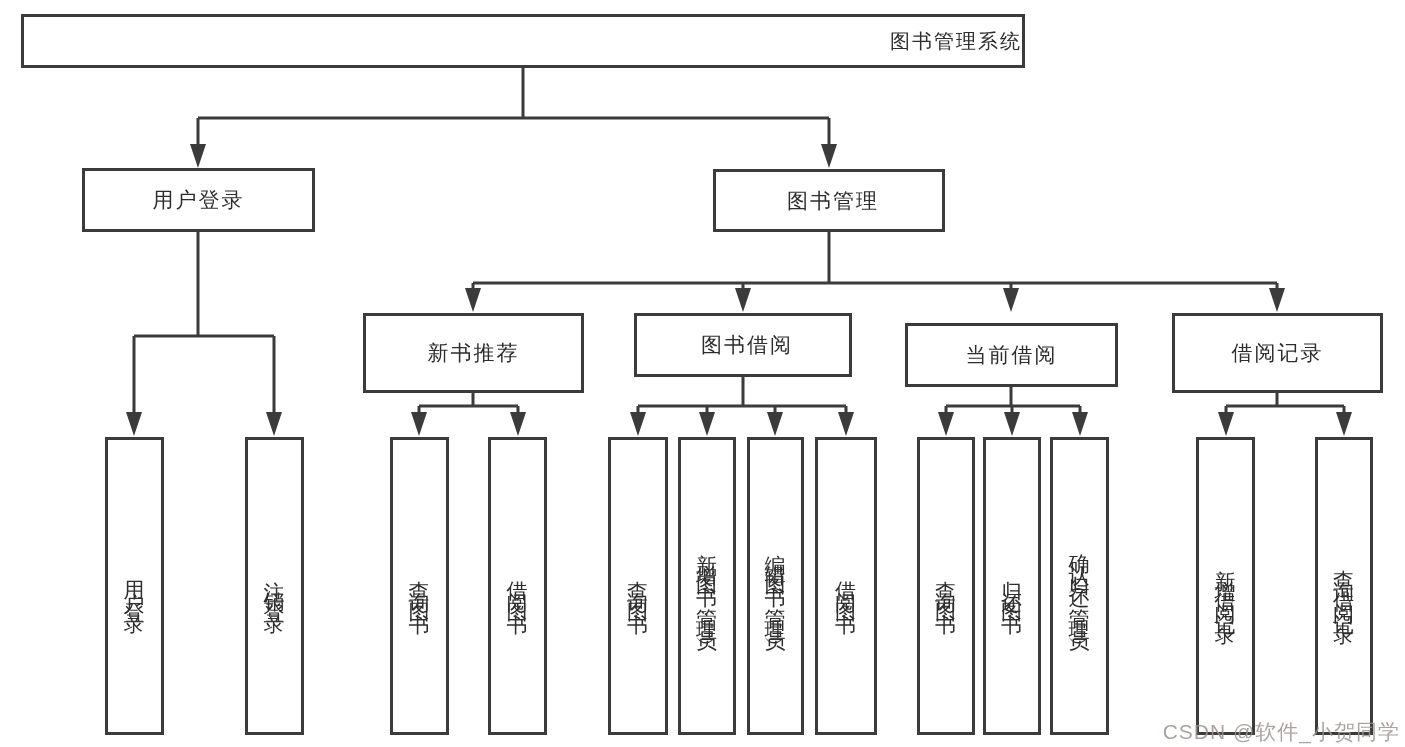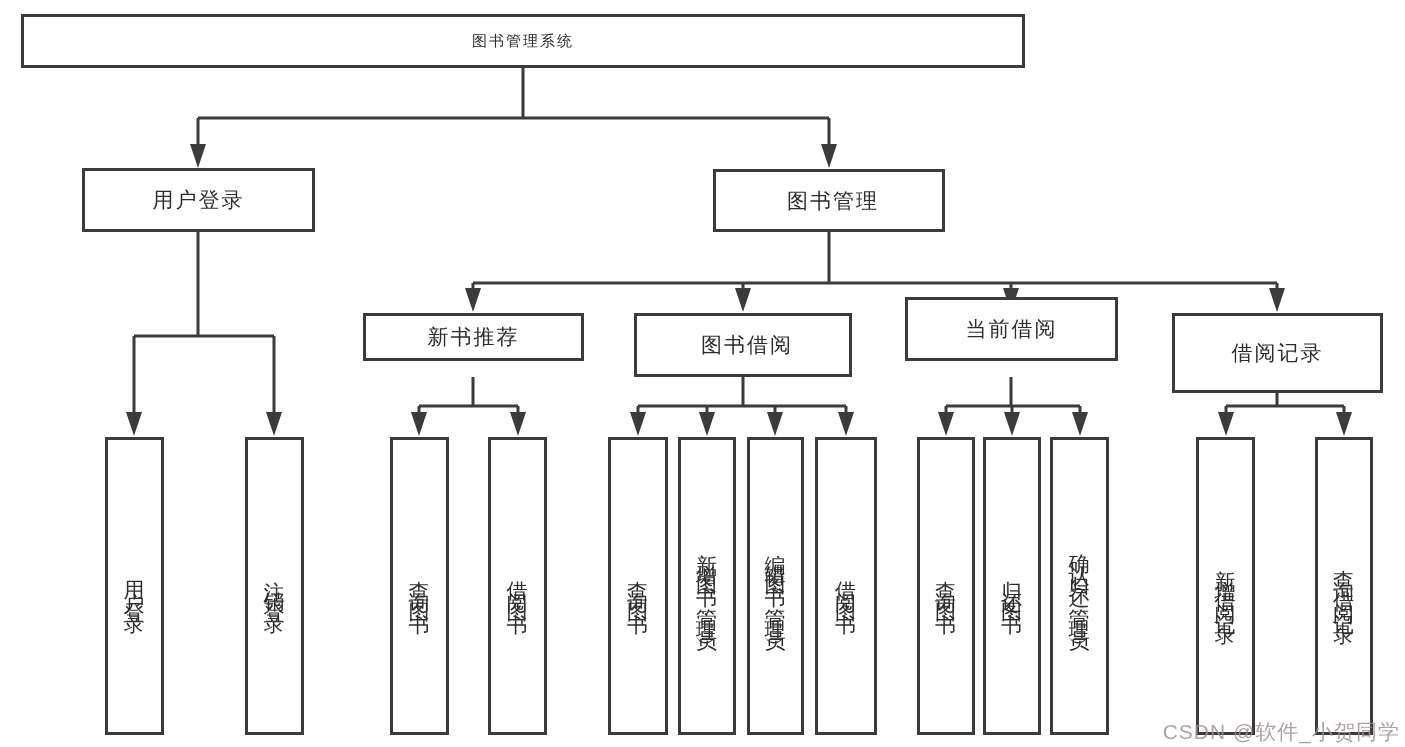--- a/index.html
+++ b/index.html
@@ -20,21 +20,21 @@
     position: absolute;
     box-sizing: border-box;
     border: 3px solid #3b3b3b;
     background: #ffffff;
     display: flex;
     align-items: center;
     justify-content: center;
     color: #2d2d2d;
   }
   .node.h { font-size: 21px; letter-spacing: 2px; }
-  .node.root { font-size: 15px; letter-spacing: 2px; }
+  .node.root { font-size: 20px; letter-spacing: 2px; justify-content: flex-end; }
   .leaf-label {
     writing-mode: vertical-rl;
     text-orientation: mixed;
     font-size: 21px;
     letter-spacing: 11px;
     line-height: 1;
     color: #2d2d2d;
     white-space: nowrap;
   }
   .watermark {
@@ -121,27 +121,27 @@
     <span>图书管理系统</span>
   </div>
 
   <div class="node h" style="left:82px;top:168px;width:233px;height:64px;">
     <span>用户登录</span>
   </div>
   <div class="node h" style="left:713px;top:169px;width:232px;height:63px;padding-left:8px;">
     <span>图书管理</span>
   </div>
 
-  <div class="node h" style="left:363px;top:313px;width:221px;height:48px;">
+  <div class="node h" style="left:363px;top:313px;width:221px;height:80px;">
     <span>新书推荐</span>
   </div>
   <div class="node h" style="left:634px;top:313px;width:218px;height:64px;padding-left:8px;">
     <span>图书借阅</span>
   </div>
-  <div class="node h" style="left:905px;top:297px;width:213px;height:64px;">
+  <div class="node h" style="left:905px;top:323px;width:213px;height:64px;">
     <span>当前借阅</span>
   </div>
   <div class="node h" style="left:1172px;top:313px;width:211px;height:80px;">
     <span>借阅记录</span>
   </div>
 
   <div class="node" style="left:105px;top:437px;width:59px;height:298px;">
     <span class="leaf-label">用户登录</span>
   </div>
   <div class="node" style="left:245px;top:437px;width:59px;height:298px;">

